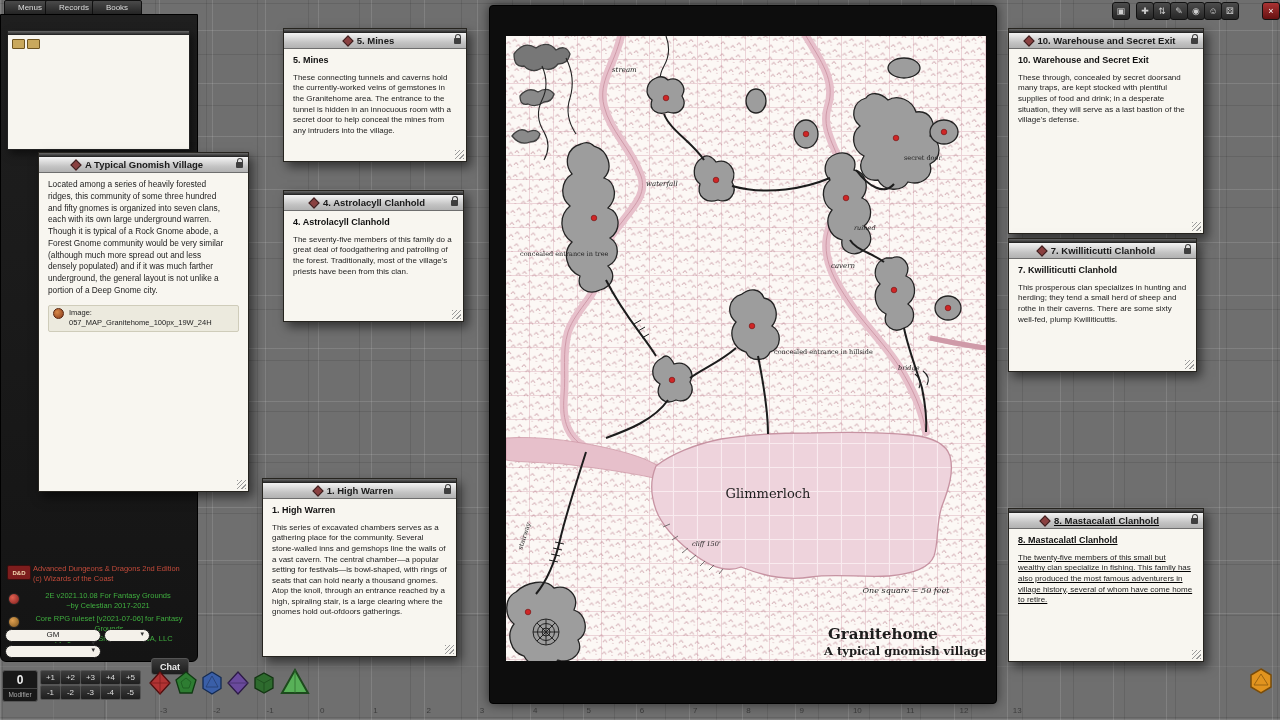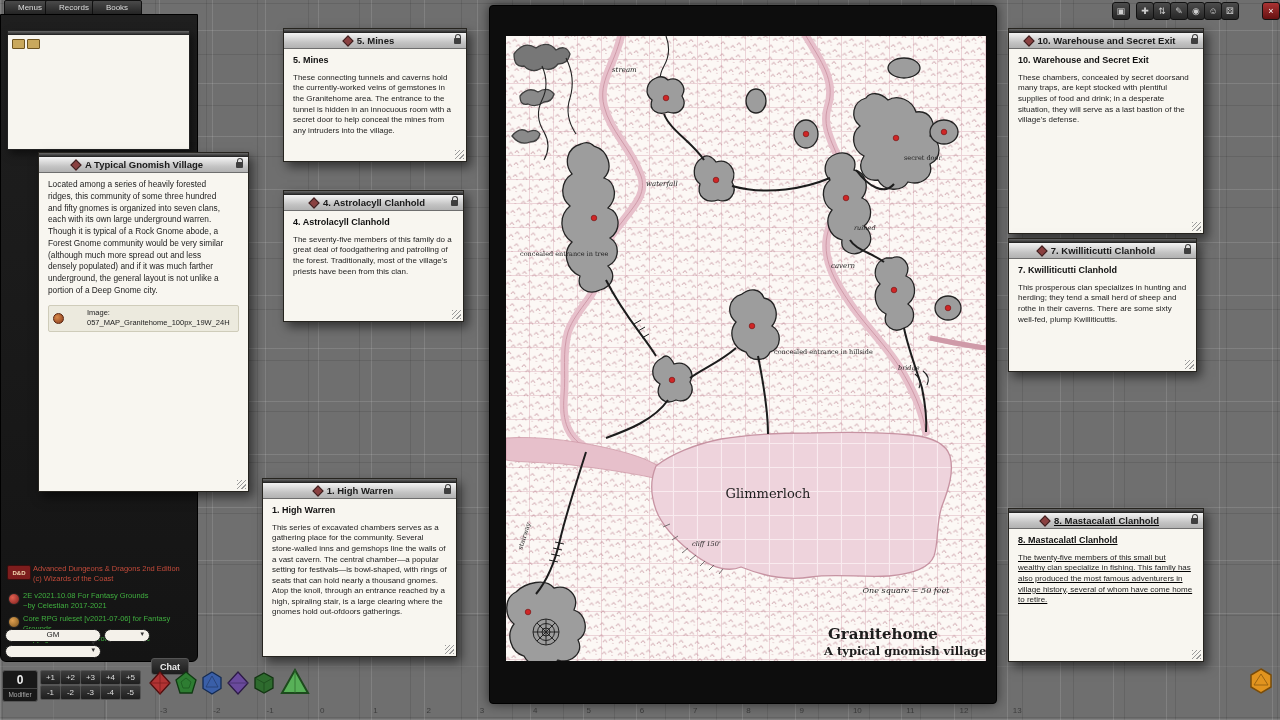--- a/index.html
+++ b/index.html
@@ -13,21 +13,21 @@
       repeating-linear-gradient(90deg, rgba(0,0,0,.10) 2px 3px, transparent 3px 53px);}
   .rnum{position:absolute;top:706px;font-size:8px;color:#3c3c3c;}
   
   .tab{position:absolute;top:0;height:13px;background:linear-gradient(#4a4a4a,#242424);
     border:1px solid #101010;border-radius:2px 2px 0 0;color:#ddd;font-size:8px;
     display:flex;align-items:center;justify-content:center;padding:0 6px;}
   
   #chatpanel{position:absolute;left:0;top:14px;width:196px;height:646px;
     background:linear-gradient(#1f1f1f,#141414);border:1px solid #000;border-radius:0 0 6px 6px;}
   .caminfo{position:absolute;font-size:7.5px;line-height:1.35;}
-  .cam-red{color:#c24a3a;} .cam-green{color:#3fae3f;}
+  .cam-red{color:#c24a3a;} .cam-green{color:#3fae3f;text-align:center;}
   .ddlogo{position:absolute;width:22px;height:13px;background:#7d1d1d;border:1px solid #3a0d0d;
     border-radius:2px;color:#f3d9b0;font-size:6px;font-weight:bold;display:flex;align-items:center;justify-content:center;}
   .modicon{position:absolute;width:10px;height:10px;border-radius:50%;border:1px solid #222;}
   .pill{position:absolute;height:13px;background:#f4f1ea;border:1px solid #1a1a1a;border-radius:7px;
     display:flex;align-items:center;font-size:8px;color:#222;padding:0 5px;box-sizing:border-box;flex-direction:column;}
   .pill .caret{margin-left:auto;font-size:7px;color:#333;}
   #chatbtn{position:absolute;left:150px;top:643px;width:36px;height:15px;background:linear-gradient(#3c3c3c,#1c1c1c);
     border:1px solid #555;border-radius:3px;color:#eee;font-size:9px;font-weight:bold;
     display:flex;align-items:center;justify-content:center;}
   
@@ -39,21 +39,21 @@
   .tbar .title{margin:0 auto;font-size:9.5px;font-weight:bold;color:#191919;white-space:nowrap;}
   .diam{width:6px;height:6px;background:#8a4040;border:1px solid #3a2020;transform:rotate(45deg);margin-right:5px;flex:0 0 auto;}
   .lock{width:7px;height:6px;background:#3f3f3f;border-radius:1px;position:relative;margin-left:5px;flex:0 0 auto;}
   .lock::before{content:"";position:absolute;top:-4px;left:1px;width:4px;height:4px;
     border:1.2px solid #3f3f3f;border-bottom:none;border-radius:3px 3px 0 0;}
   .wbody{padding:6px 9px;font-size:8px;line-height:1.32;color:#1c1c1c;}
   .whead{font-size:9px;font-weight:bold;margin-bottom:6px;color:#111;}
   .grip{position:absolute;right:2px;bottom:2px;width:9px;height:9px;
     background:repeating-linear-gradient(135deg,#9a9a9a 0 1px,transparent 1px 3px);}
   .para{margin:0 10px 8px 0;}
-  .linkrow{display:flex;align-items:center;gap:23px;margin-top:6px;background:#eceade;
+  .linkrow{display:flex;align-items:flex-start;gap:5px;margin-top:6px;background:#eceade;
     border:1px solid #cfccba;border-radius:2px;padding:2px 4px;}
   .linkicon{width:9px;height:9px;border-radius:50%;background:radial-gradient(circle at 35% 35%,#d98a4a,#86391a);
     border:1px solid #57230e;flex:0 0 auto;}
   .linktext{font-size:7.5px;color:#222;}
   
   #emptywin{position:absolute;left:7px;top:30px;width:181px;height:118px;background:#f7f5ef;
     border:1px solid #222;box-shadow:3px 4px 8px rgba(0,0,0,.5);}
   .folderchip{position:absolute;width:11px;height:8px;background:#c9a85c;border:1px solid #6e5420;border-radius:1px;}
   
   #mapframe{position:absolute;left:489px;top:5px;width:506px;height:697px;background:#0d0d0d;
@@ -221,21 +221,21 @@
     <div class="cap"></div>
     <div class="tbar">
       <span class="title" style="display:flex;align-items:center;">
           <span class="diam"></span>
           <span>10. Warehouse and Secret Exit</span>
         </span>
       <span class="lock"></span>
     </div>
     <div class="wbody">
       <div class="whead">10. Warehouse and Secret Exit</div>
-      <div>These chambers, concealed by secret doorsand many traps, are kept stocked with plentiful supplies of food and drink; in a desperate situation, they will serve as a last bastion of the village's defense.</div>
+      <div>These through, concealed by secret doorsand many traps, are kept stocked with plentiful supplies of food and drink; in a desperate situation, they will serve as a last bastion of the village's defense.</div>
     </div>
     <div class="grip"></div>
   </div>
 
   <div class="fgwin" style="left:1008px;top:238px;width:187px;height:132px;">
     <div class="cap"></div>
     <div class="tbar">
       <span class="title" style="display:flex;align-items:center;">
           <span class="diam"></span>
           <span>7. Kwilliticutti Clanhold</span>

